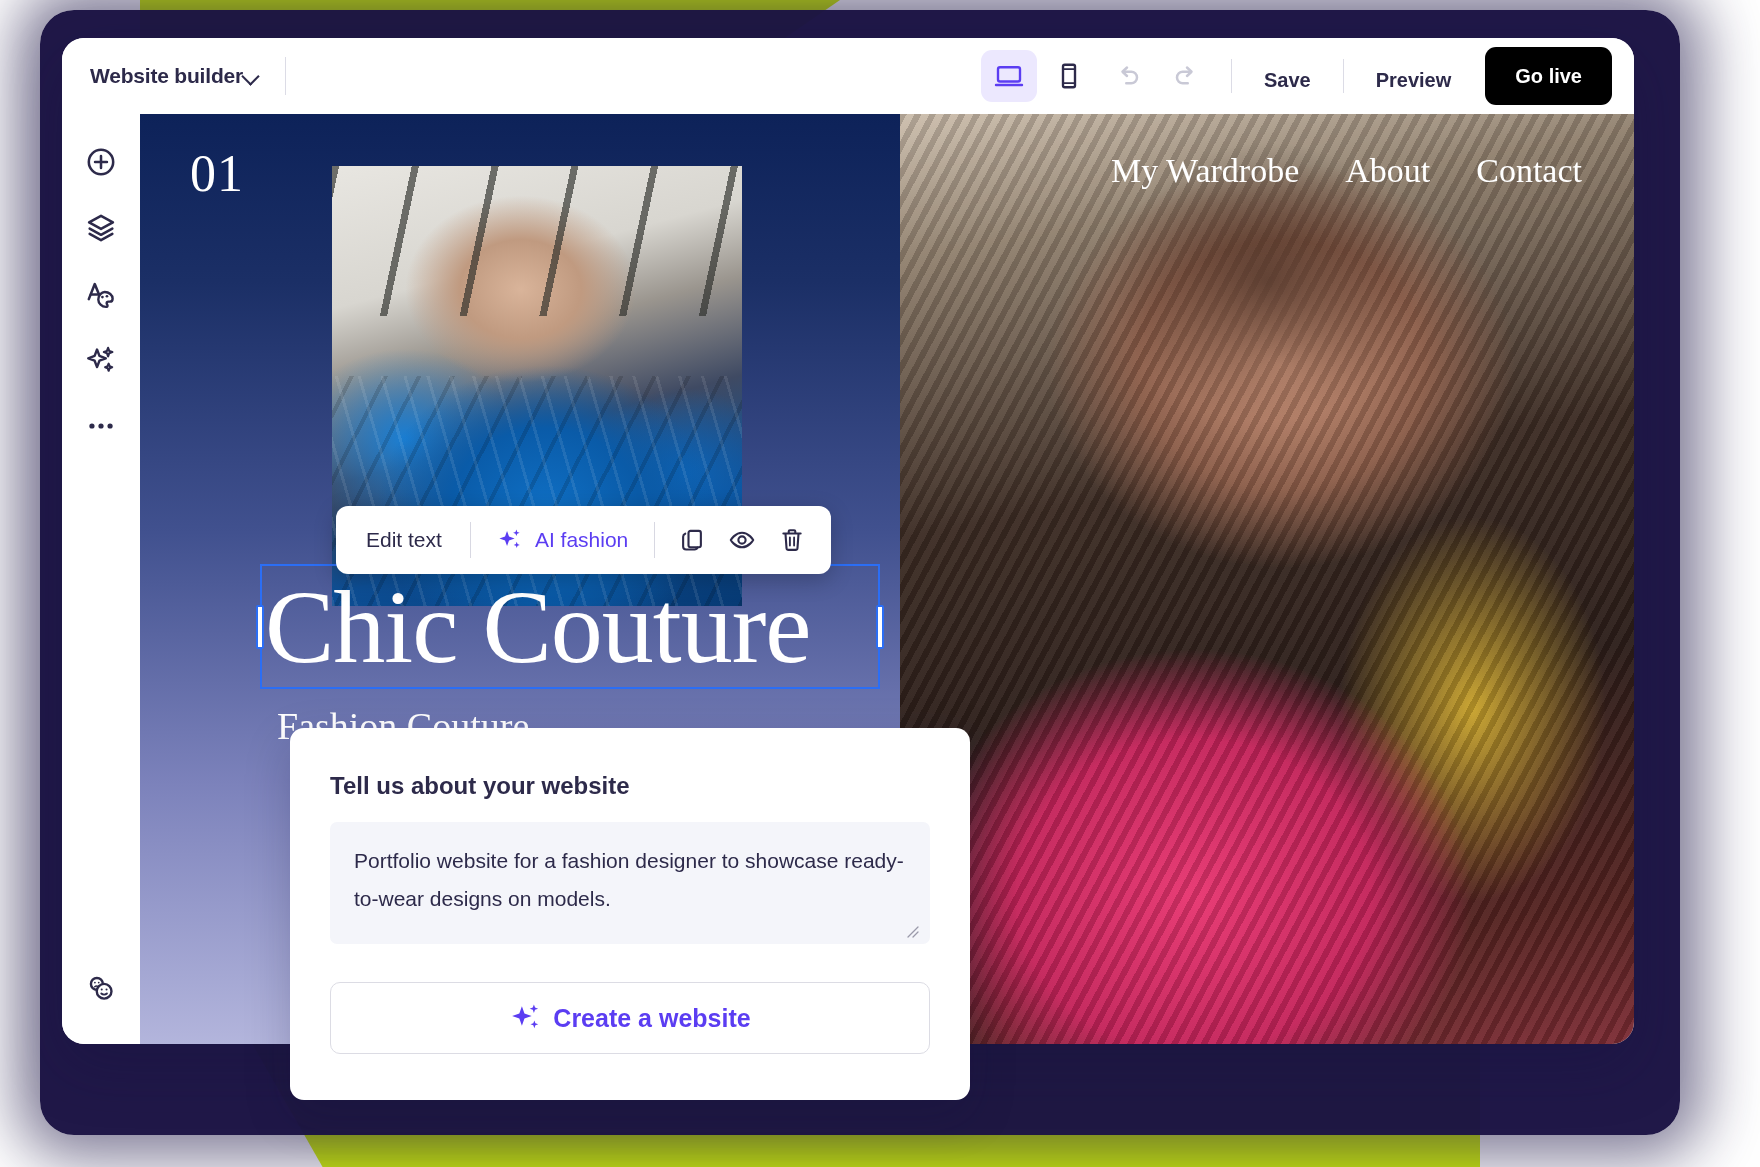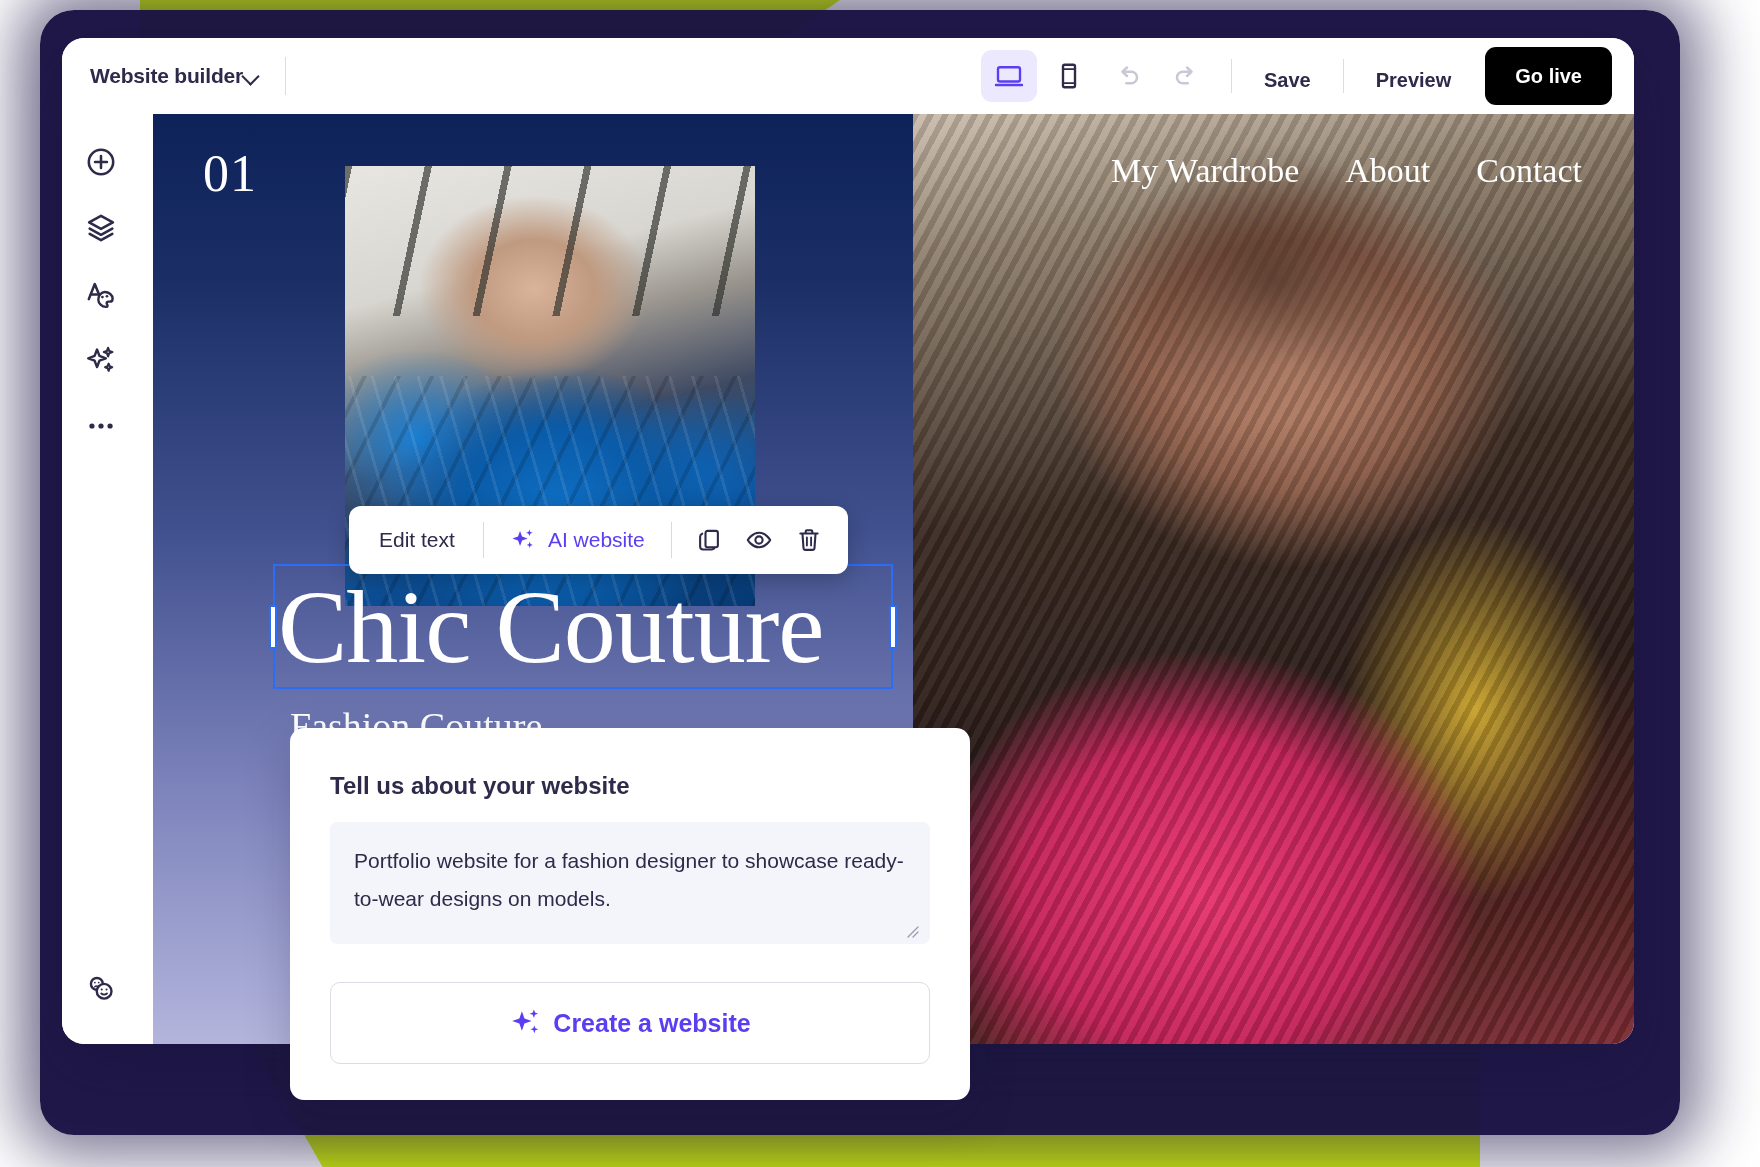--- a/index.html
+++ b/index.html
@@ -209,21 +209,20 @@
     flex: 1;
     display: flex;
     position: relative;
     overflow: hidden;
   }
   .hero-left {
     width: 760px;
     background: linear-gradient(to bottom, #0d2259 0%, #1b2f66 18%, #41518f 45%, #7c82bb 72%, #b3b5dc 100%);
     position: relative;
     flex: 0 0 760px;
-    margin-left: 13px;
   }
   .hero-num {
     position: absolute;
     left: 50px;
     top: 30px;
     font-family: "Liberation Serif", serif;
     font-size: 52px;
     color: #ffffff;
     letter-spacing: 1px;
   }
@@ -427,21 +426,21 @@
   .ta-resize {
     position: absolute;
     right: 10px;
     bottom: 9px;
     width: 16px; height: 16px;
     pointer-events: none;
   }
   .create-btn {
     margin-top: 34px;
     width: 100%;
-    height: 82px;
+    height: 72px;
     background: #ffffff;
     border: 1.6px solid #dcdce4;
     border-radius: 10px;
     display: flex;
     align-items: center;
     justify-content: center;
     gap: 8px;
     cursor: pointer;
     font-family: "Liberation Sans", sans-serif;
   }
@@ -586,21 +585,21 @@
 
         <div class="elem-toolbar">
           <span class="et-label">Edit text</span>
           <span class="et-sep"></span>
           <span class="et-ai">
             <svg width="28" height="28" viewBox="0 0 24 24" fill="#5b3df2">
               <path d="M8.6 4.2 10.3 9 15.1 10.7 10.3 12.4 8.6 17.2 6.9 12.4 2.1 10.7 6.9 9 8.6 4.2Z"></path>
               <path d="M16.6 3 17.35 5.05 19.4 5.8 17.35 6.55 16.6 8.6 15.85 6.55 13.8 5.8 15.85 5.05 16.6 3Z"></path>
               <path d="M16.9 13.6 17.6 15.5 19.5 16.2 17.6 16.9 16.9 18.8 16.2 16.9 14.3 16.2 16.2 15.5 16.9 13.6Z"></path>
             </svg>
-            <span>AI website</span>
+            <span>AI fashion</span>
           </span>
           <span class="et-sep"></span>
 
           <button class="et-icon">
             <svg width="28" height="28" viewBox="0 0 24 24" fill="none">
               <rect x="9" y="4.2" width="10.6" height="14" rx="1.7" stroke="#2d2a4a" stroke-width="1.8"></rect>
               <path d="M6.2 6.6c-1 .4-1.8 1.4-1.8 2.6v8.4c0 1.5 1.2 2.6 2.6 2.6h7.2c1.2 0 2.2-.7 2.6-1.8" stroke="#2d2a4a" stroke-width="1.8" stroke-linecap="round"></path>
             </svg>
           </button>
 

